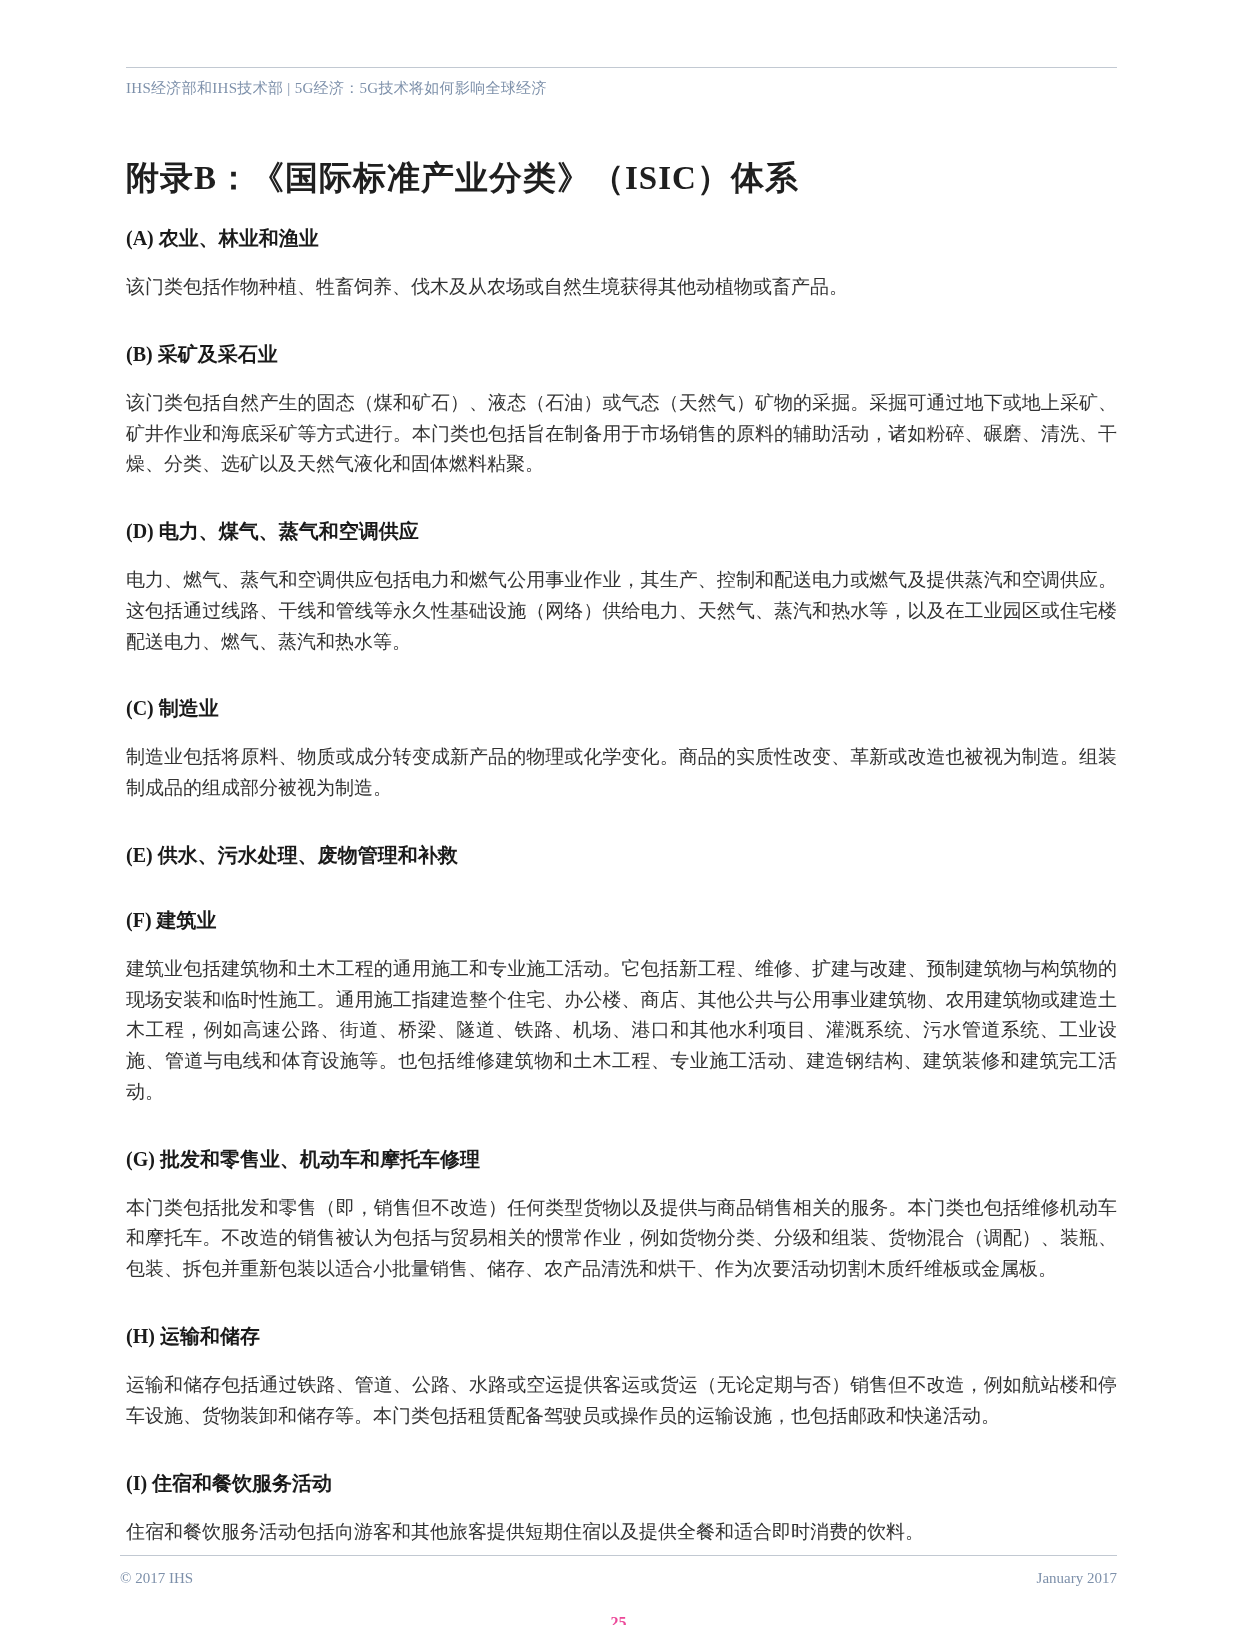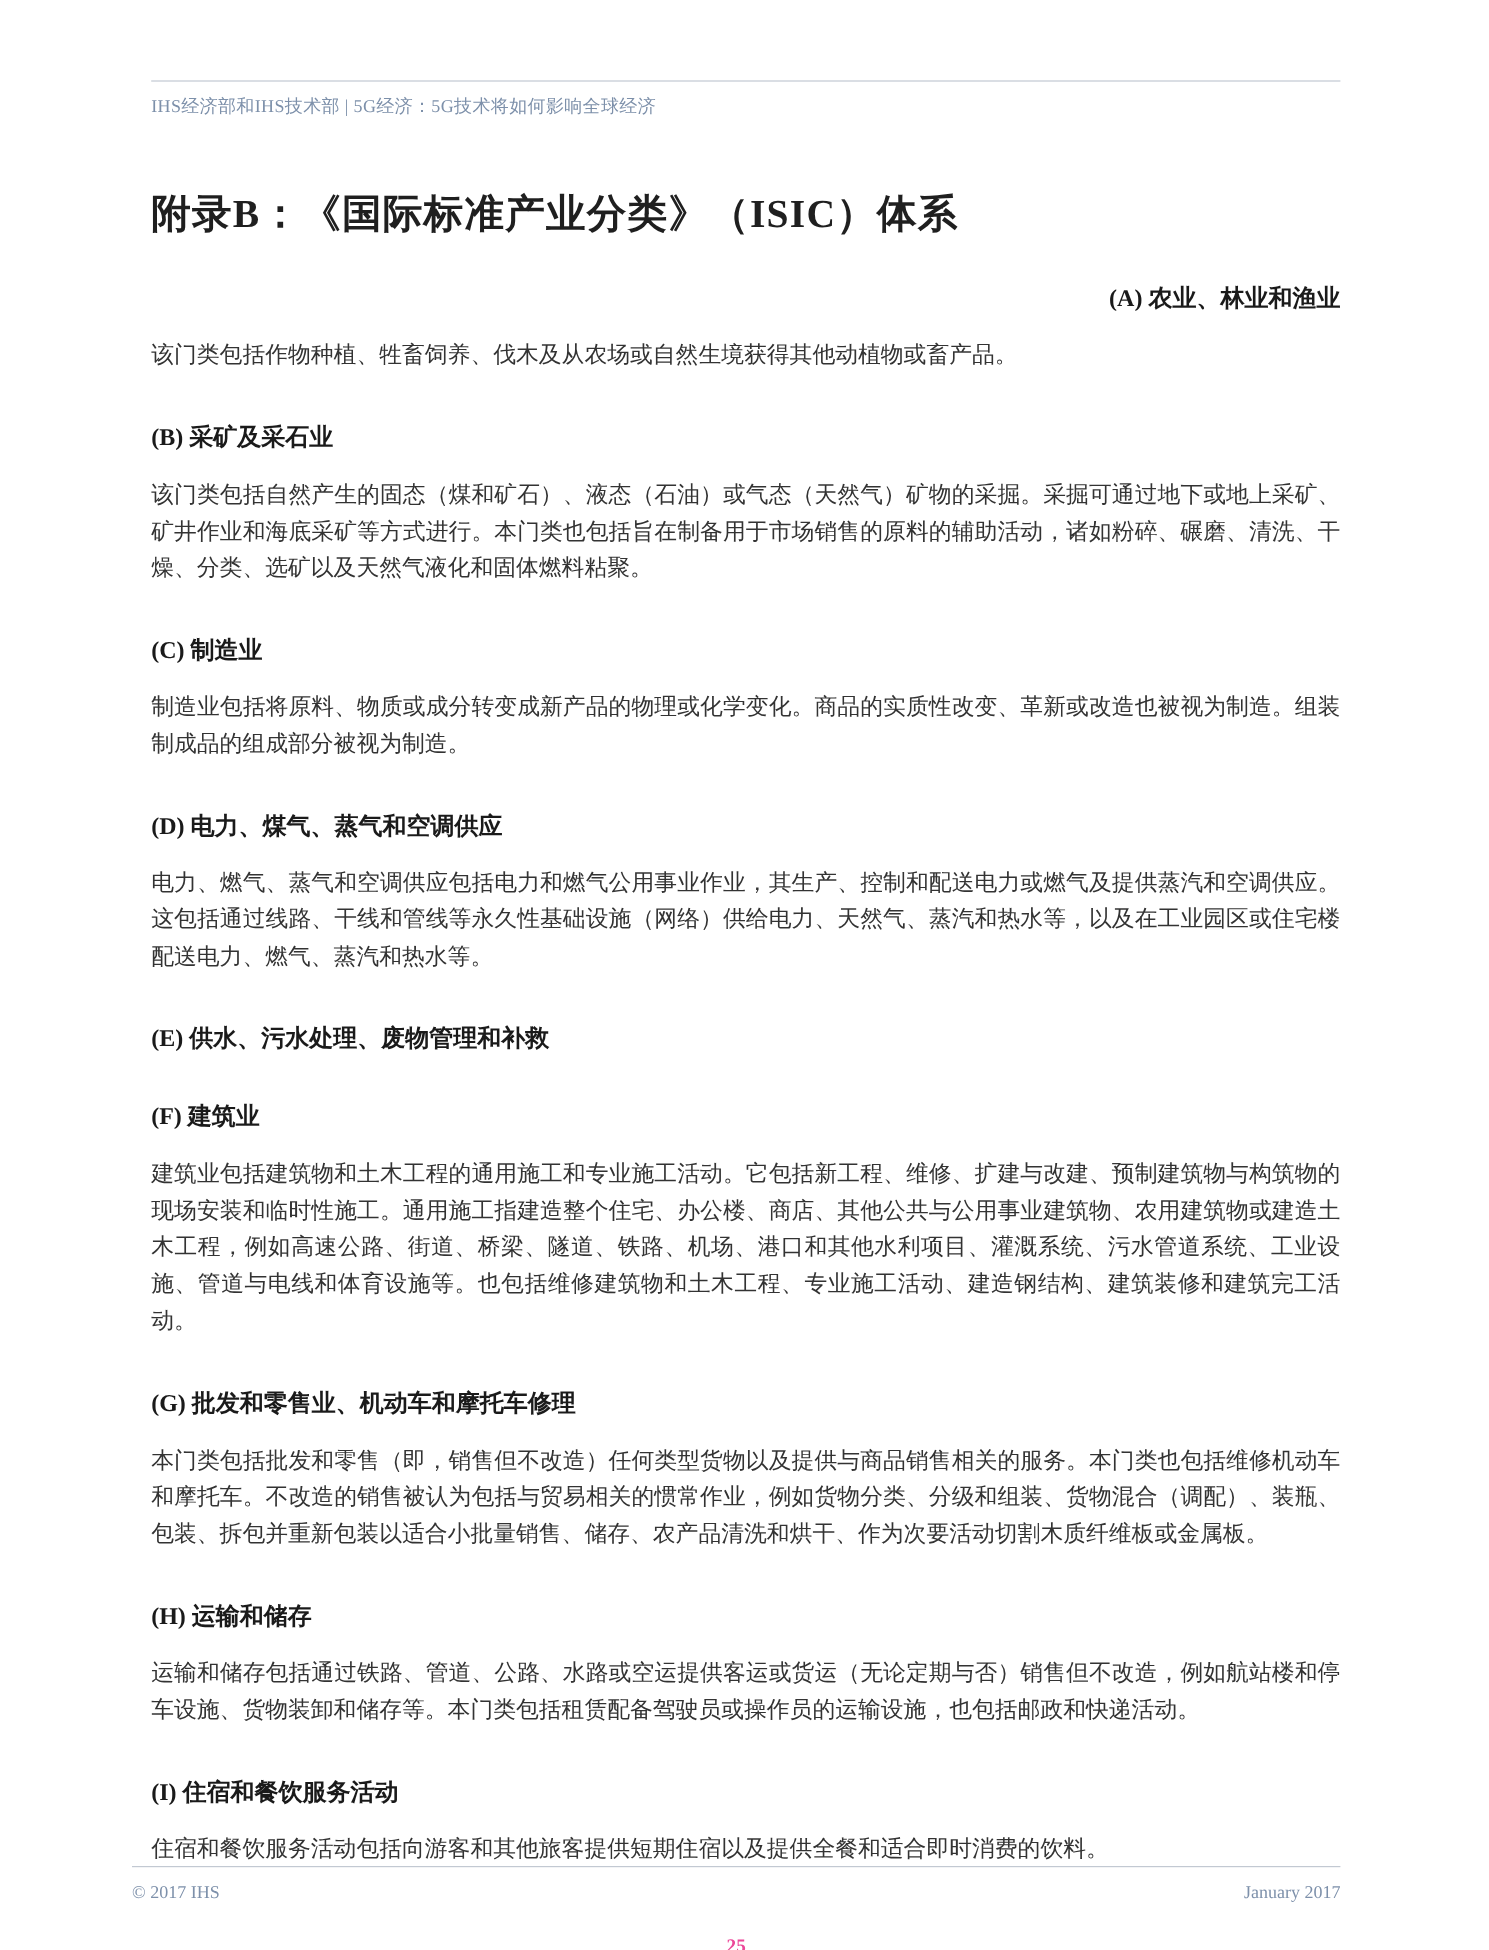--- a/index.html
+++ b/index.html
@@ -49,24 +49,24 @@
     color: #1a1a1a;
   }
   .section-body {
     margin-top: 20px;
     font-size: 19px;
     line-height: 1.62;
     color: #333333;
     text-align: justify;
     text-justify: inter-ideograph;
   }
-  .first-section { margin-top: 34px; text-align: right; }
+  .first-section { margin-top: 24px; }
   .footer {
     position: absolute;
-    left: 52px;
+    left: 62px;
     right: 66px;
     bottom: 38px;
   }
   .footer-rule {
     border-top: 1px solid #c2c9d2;
     margin-bottom: 14px;
   }
   .footer-row {
     position: relative;
     font-size: 15px;
@@ -101,27 +101,27 @@
       <div class="section-heading first-section">(A) 农业、林业和渔业</div>
       <div class="section-body">该门类包括作物种植、牲畜饲养、伐木及从农场或自然生境获得其他动植物或畜产品。</div>
     </div>
 
     <div class="section">
       <div class="section-heading">(B) 采矿及采石业</div>
       <div class="section-body">该门类包括自然产生的固态（煤和矿石）、液态（石油）或气态（天然气）矿物的采掘。采掘可通过地下或地上采矿、矿井作业和海底采矿等方式进行。本门类也包括旨在制备用于市场销售的原料的辅助活动，诸如粉碎、碾磨、清洗、干燥、分类、选矿以及天然气液化和固体燃料粘聚。</div>
     </div>
 
     <div class="section">
-      <div class="section-heading">(C) 制造业</div>
-      <div class="section-body">制造业包括将原料、物质或成分转变成新产品的物理或化学变化。商品的实质性改变、革新或改造也被视为制造。组装制成品的组成部分被视为制造。</div>
+      <div class="section-heading">(D) 电力、煤气、蒸气和空调供应</div>
+      <div class="section-body">电力、燃气、蒸气和空调供应包括电力和燃气公用事业作业，其生产、控制和配送电力或燃气及提供蒸汽和空调供应。这包括通过线路、干线和管线等永久性基础设施（网络）供给电力、天然气、蒸汽和热水等，以及在工业园区或住宅楼配送电力、燃气、蒸汽和热水等。</div>
     </div>
 
     <div class="section">
-      <div class="section-heading">(D) 电力、煤气、蒸气和空调供应</div>
-      <div class="section-body">电力、燃气、蒸气和空调供应包括电力和燃气公用事业作业，其生产、控制和配送电力或燃气及提供蒸汽和空调供应。这包括通过线路、干线和管线等永久性基础设施（网络）供给电力、天然气、蒸汽和热水等，以及在工业园区或住宅楼配送电力、燃气、蒸汽和热水等。</div>
+      <div class="section-heading">(C) 制造业</div>
+      <div class="section-body">制造业包括将原料、物质或成分转变成新产品的物理或化学变化。商品的实质性改变、革新或改造也被视为制造。组装制成品的组成部分被视为制造。</div>
     </div>
 
     <div class="section">
       <div class="section-heading">(E) 供水、污水处理、废物管理和补救</div>
     </div>
 
     <div class="section">
       <div class="section-heading">(F) 建筑业</div>
       <div class="section-body">建筑业包括建筑物和土木工程的通用施工和专业施工活动。它包括新工程、维修、扩建与改建、预制建筑物与构筑物的现场安装和临时性施工。通用施工指建造整个住宅、办公楼、商店、其他公共与公用事业建筑物、农用建筑物或建造土木工程，例如高速公路、街道、桥梁、隧道、铁路、机场、港口和其他水利项目、灌溉系统、污水管道系统、工业设施、管道与电线和体育设施等。也包括维修建筑物和土木工程、专业施工活动、建造钢结构、建筑装修和建筑完工活动。</div>
     </div>

